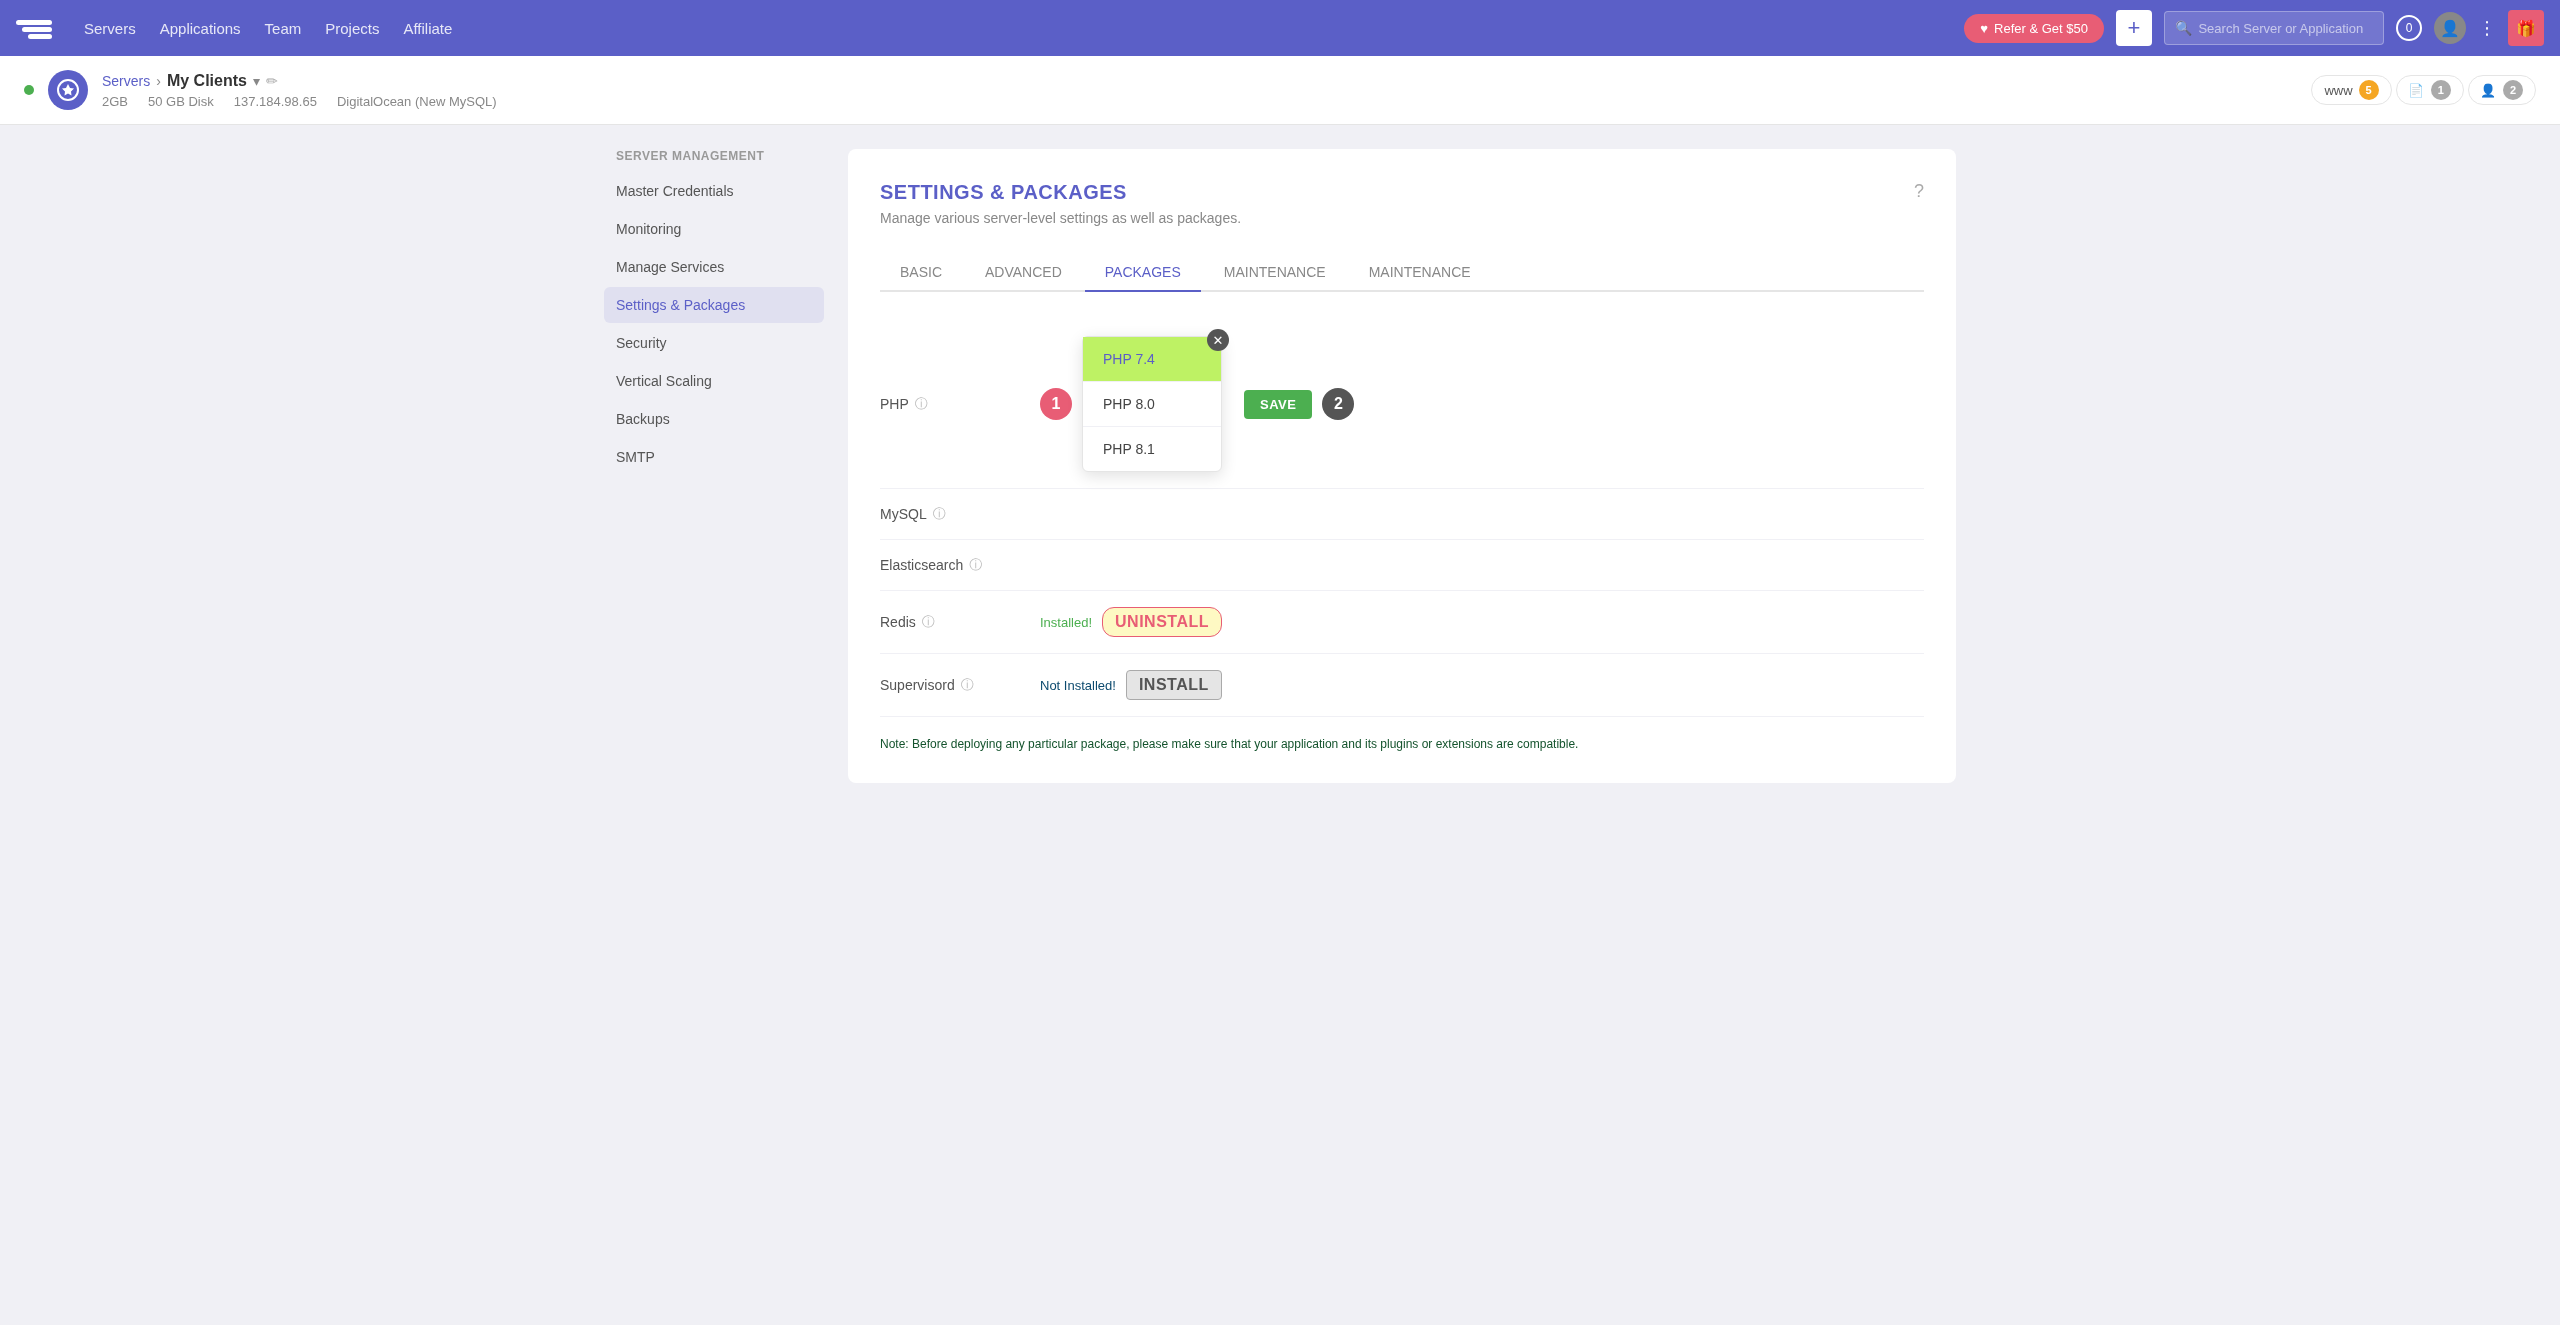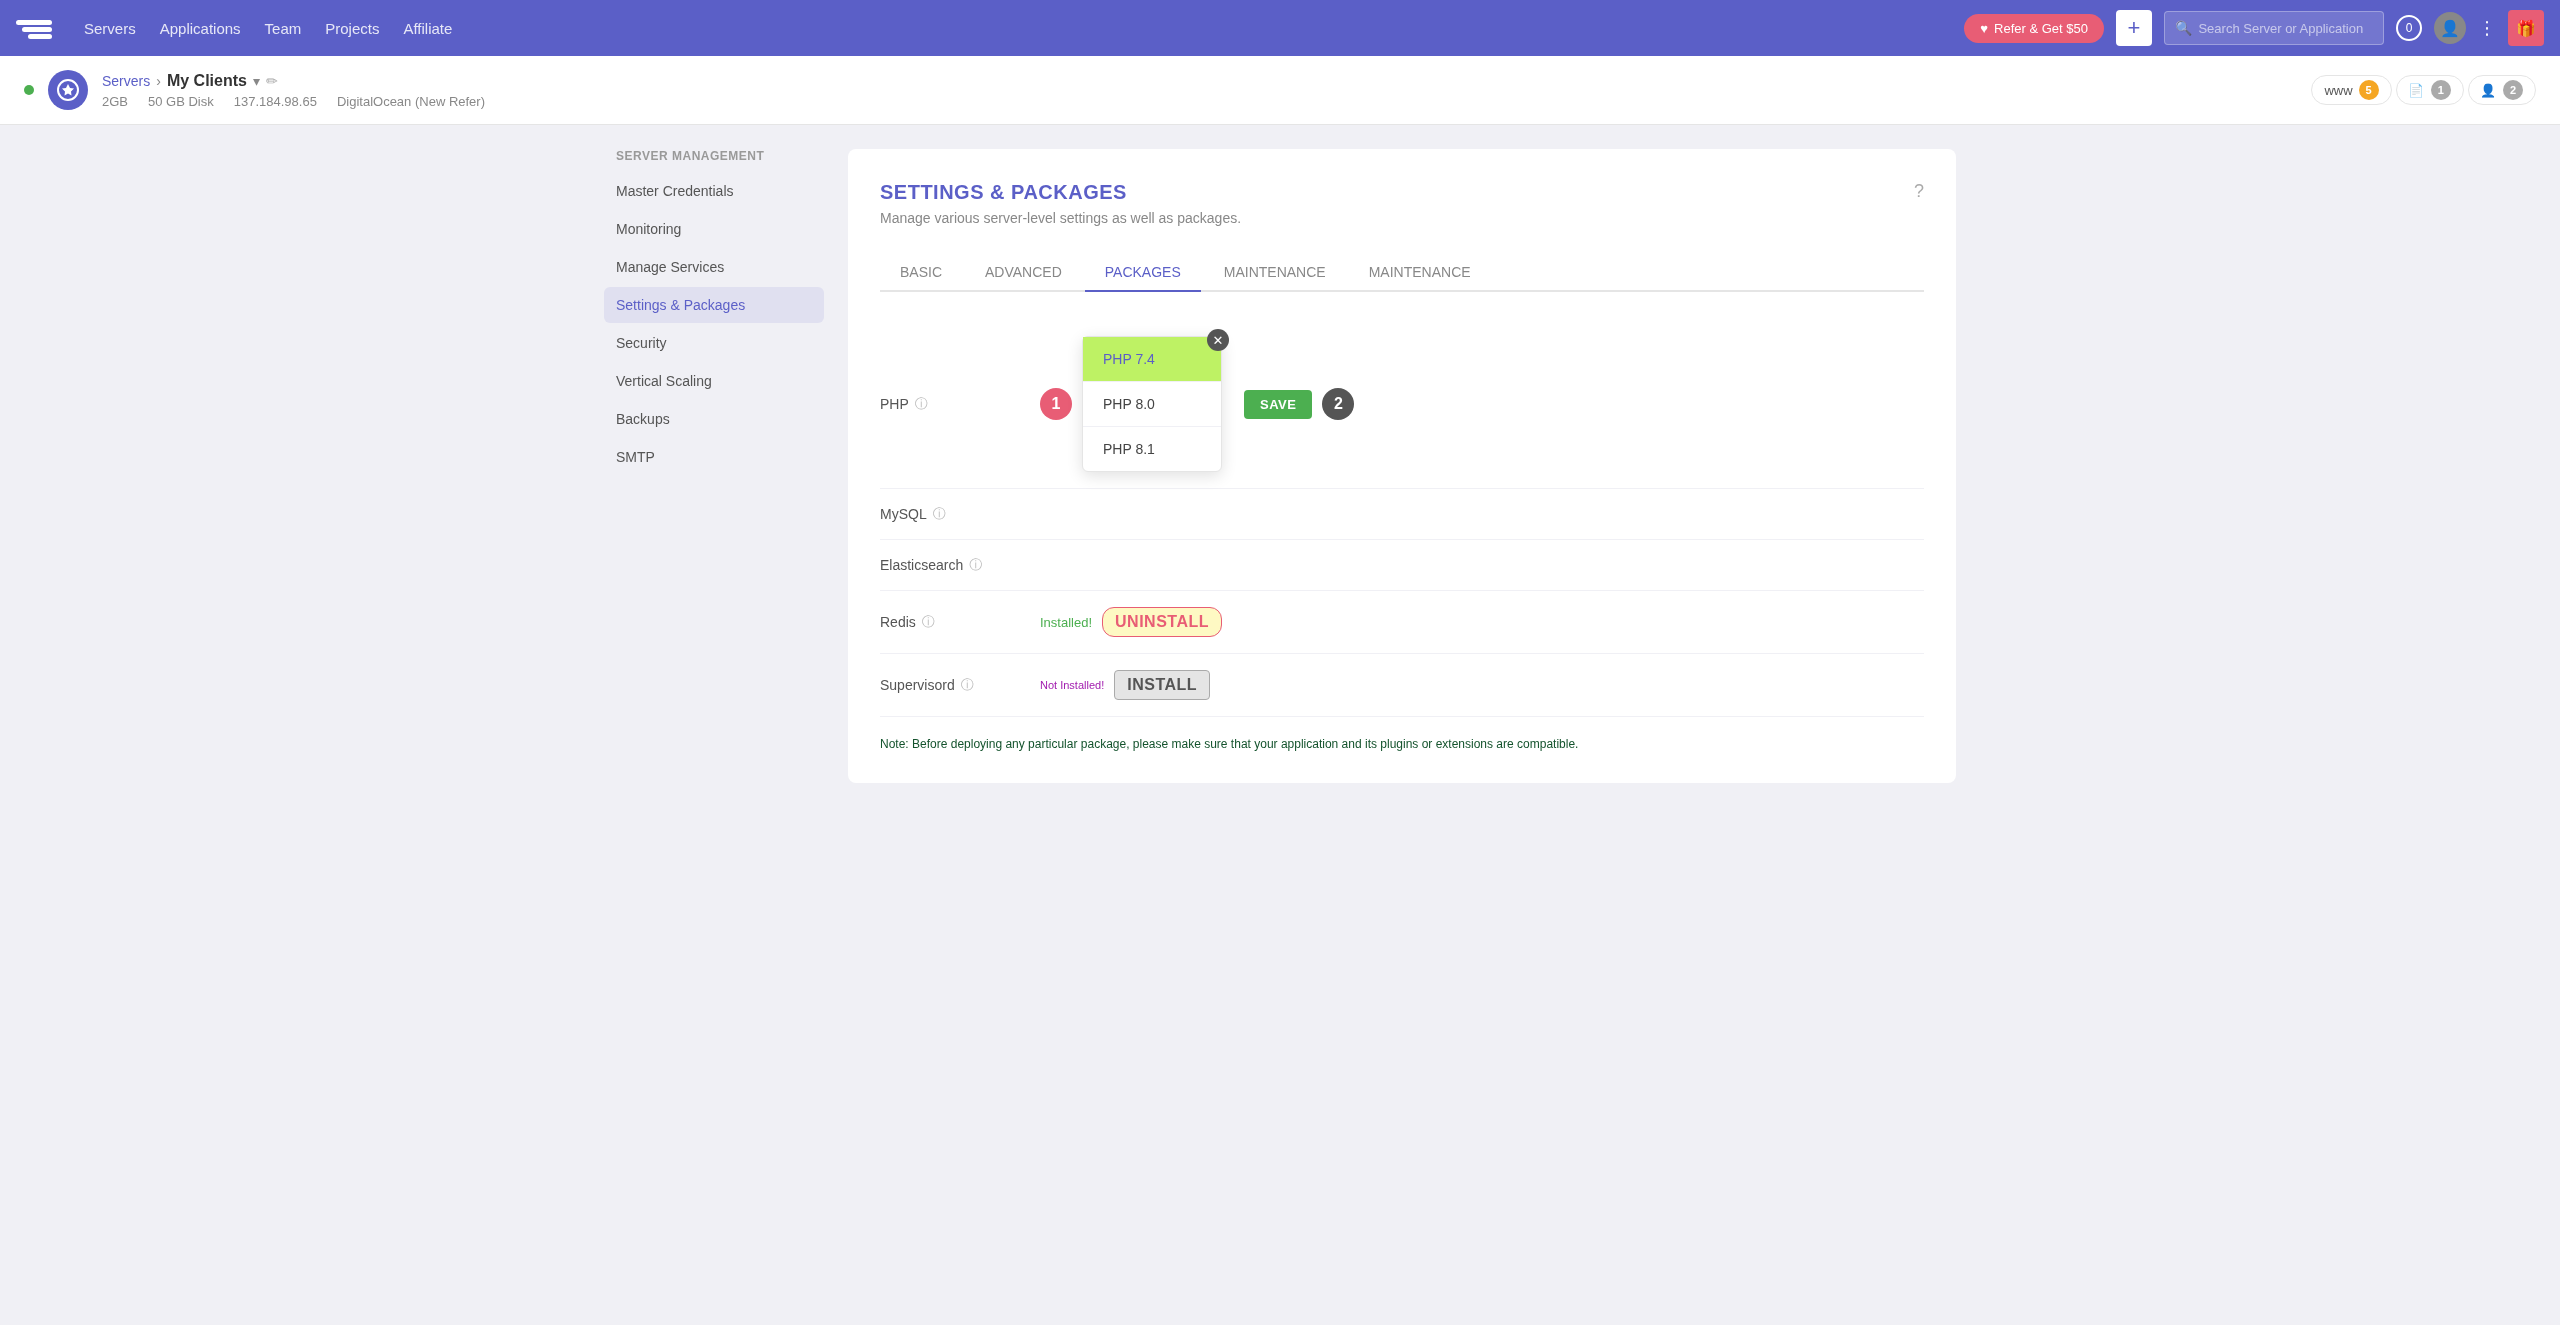--- a/index.html
+++ b/index.html
@@ -252,21 +252,21 @@
       font-size: 14px;
       color: #555;
       display: flex;
       align-items: center;
       gap: 6px;
       flex-shrink: 0;
     }
     .info-icon { color: #bbb; font-size: 13px; cursor: pointer; }
     .package-control { display: flex; align-items: center; gap: 10px; flex: 1; }
     .status-installed { color: #4caf50; font-size: 13px; font-weight: 500; }
-    .status-not-installed { color: #a21caf; font-size: 11px; }
+    .status-not-installed { color: #0c4a6e; font-size: 13px; }
     .btn-uninstall {
       border: 1px solid #e85d75;
       color: #e85d75;
       background: #fef9c3;
       border-radius: 12px;
       padding: 5px 12px;
       font-size: 16px;
       font-weight: 600;
       cursor: pointer;
       text-transform: uppercase;
@@ -415,21 +415,21 @@
         <span class="server-link">Servers</span>
         <span>›</span>
         <span class="server-name">My Clients</span>
         <span>▾</span>
         <span class="edit-icon">✏</span>
       </div>
       <div class="server-meta">
         <span>2GB</span>
         <span>50 GB Disk</span>
         <span>137.184.98.65</span>
-        <span>DigitalOcean (New Refer)</span>
+        <span>DigitalOcean (New MySQL)</span>
       </div>
     </div>
   </div>
   <div class="server-bar-right">
     <div class="badge-pill">
       <span>www</span>
       <span class="badge-count badge-orange">5</span>
     </div>
     <div class="badge-pill">
       <span>📄</span>

